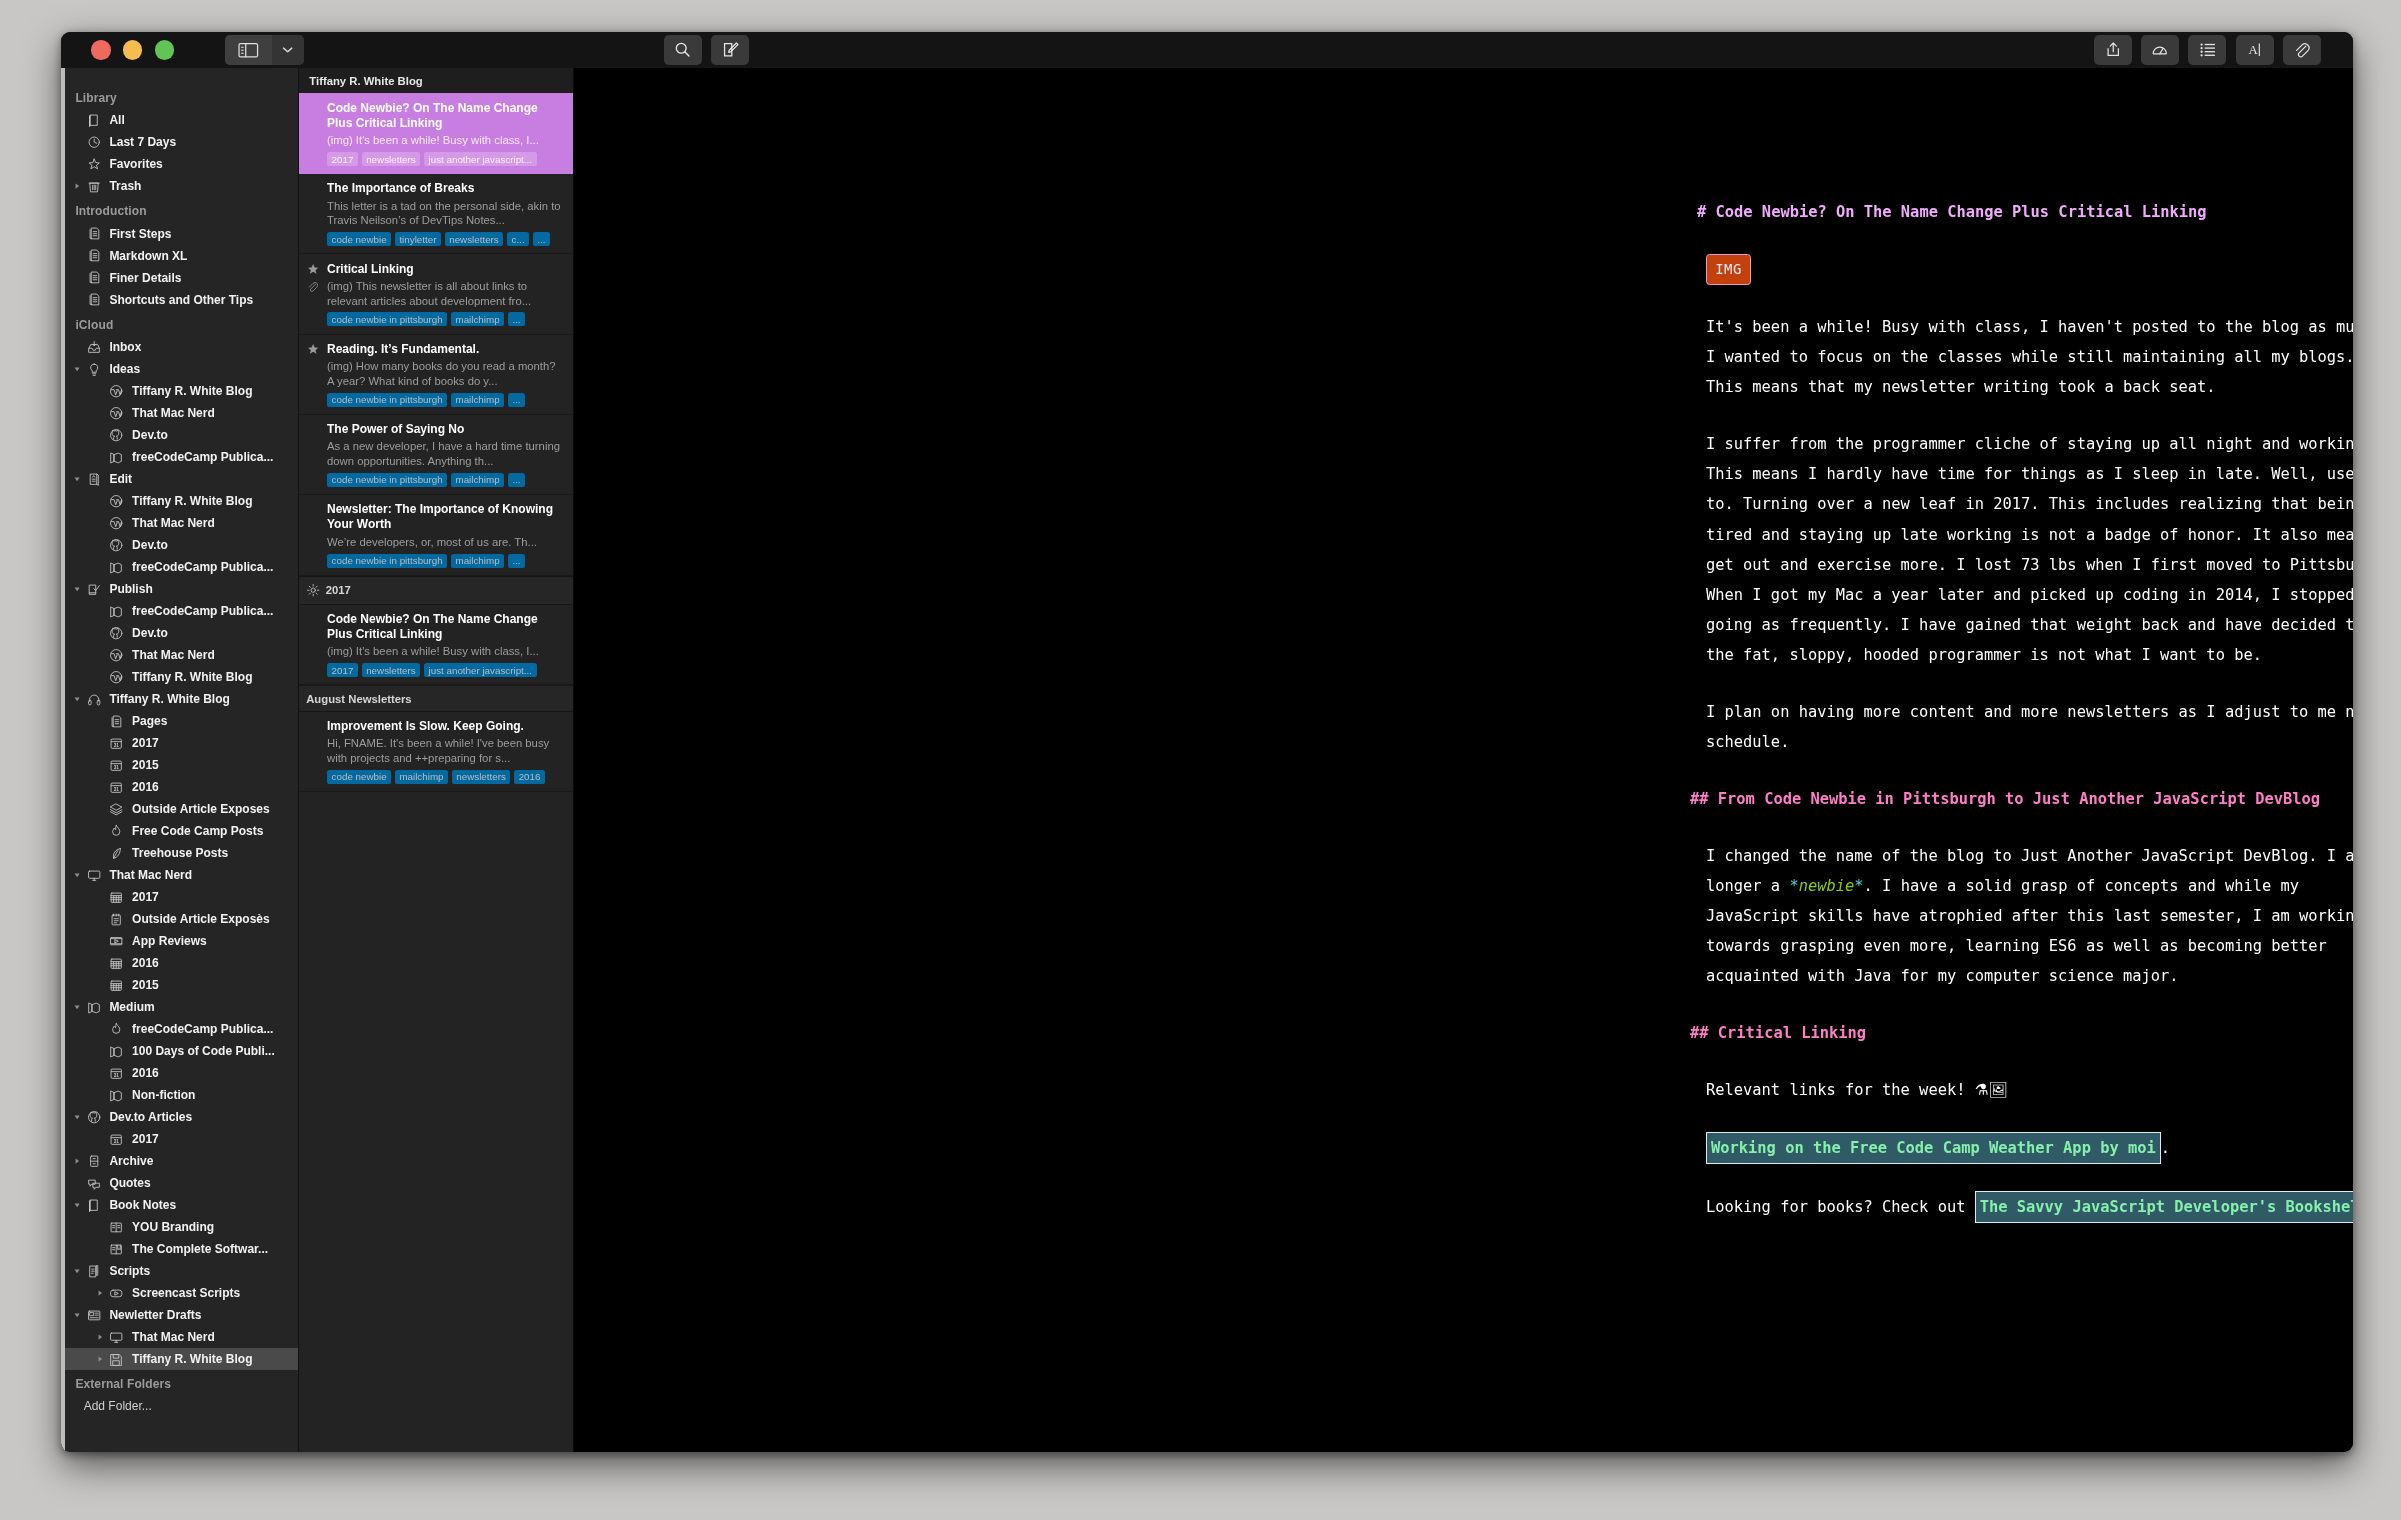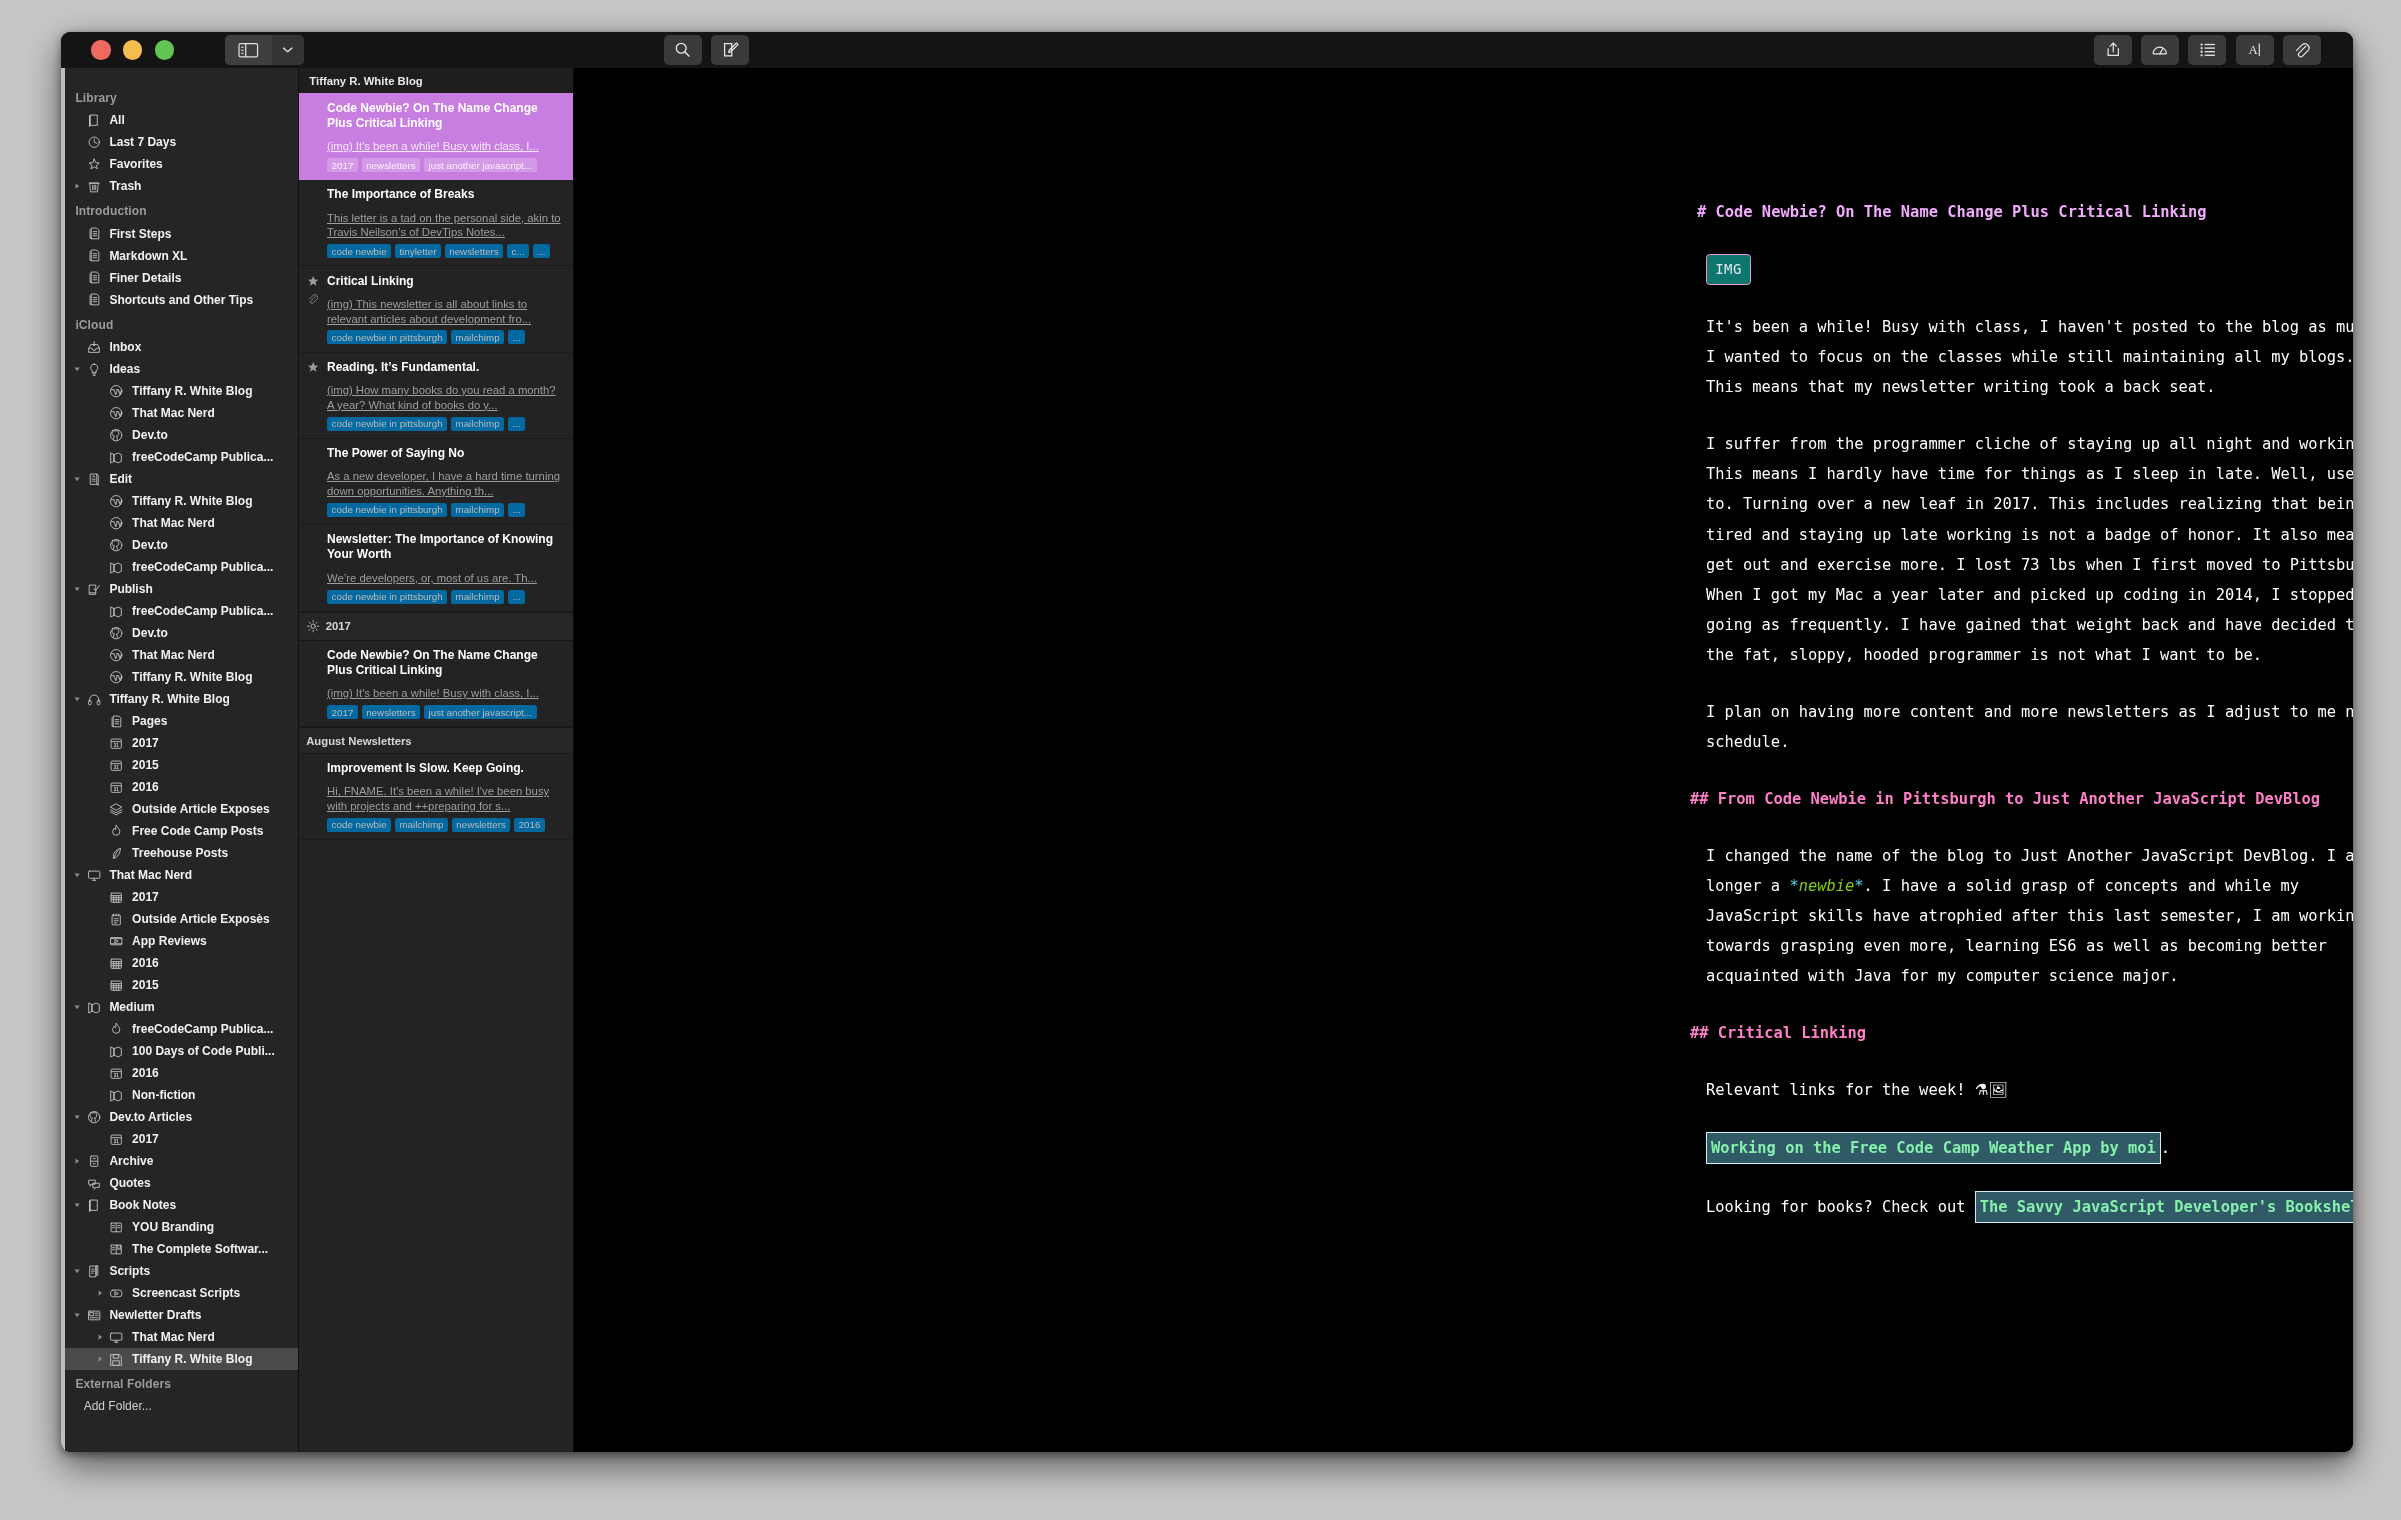--- a/index.html
+++ b/index.html
@@ -107,22 +107,22 @@
     border-bottom: 0.5px solid #1a1a1a;
     position: relative;
   }
   .item.active { background: #c77ee0; border-bottom-color: #c77ee0; }
   .item .mark { position: absolute; left: 8.2px; top: 8.2px; width: 13.4px; }
   .item .clip { position: absolute; left: 8.2px; top: 27px; width: 13.4px; }
   .it-title {
     color: #fff; font-size: 12px; font-weight: bold; line-height: 1.28;
   }
   .it-prev {
-    color: #9d9d9d; font-size: 11.3px; line-height: 1.3; margin-top: 8px;
-    display: -webkit-box; -webkit-line-clamp: 2; -webkit-box-orient: vertical; overflow: hidden; text-decoration: underline;
+    color: #9d9d9d; font-size: 11.3px; line-height: 1.3; margin-top: 2px;
+    display: -webkit-box; -webkit-line-clamp: 2; -webkit-box-orient: vertical; overflow: hidden;
   }
   .item.active .it-prev { color: #f6e9fb; }
   .tags { display: flex; gap: 3.6px; margin-top: 4.1px; overflow: hidden; }
   .tag {
     background: #0369a1; color: #bdbdbd;
     font-size: 9.8px; padding: 1.5px 4.6px; border-radius: 2.6px;
     white-space: nowrap;
   }
   .item.active .tag { background: #d49ae8; color: #fbf2fe; }
 
@@ -136,21 +136,21 @@
     width: 689px; margin-left: 1132px;
     font-family: "DejaVu Sans Mono", "Liberation Mono", monospace;
     font-size: 15.4px; line-height: 1.95;
     color: #fff;
     margin-bottom: 27px;
   }
   .h1 { color: #f0abfc; font-weight: bold; margin-left: 1123px; }
   .h2 { color: #ff7ec8; font-weight: bold; margin-left: 1116px; }
   .imgbadge {
     display: inline-block;
-    background: #0f766e; color: #dfe6f5;
+    background: #c2410c; color: #dfe6f5;
     border: 1px solid #e79ad0;
     border-radius: 3.6px;
     padding: 1px 8.2px; font-size: 14px; letter-spacing: 0.5px;
   }
   .em { color: #84cc16; font-style: italic; }
   .ast { color: #4fd2dd; font-style: normal; }
   .link {
     display: inline-block;
     background: #2f5a66; color: #86efac;
     border: 1px solid #cfeef5;

